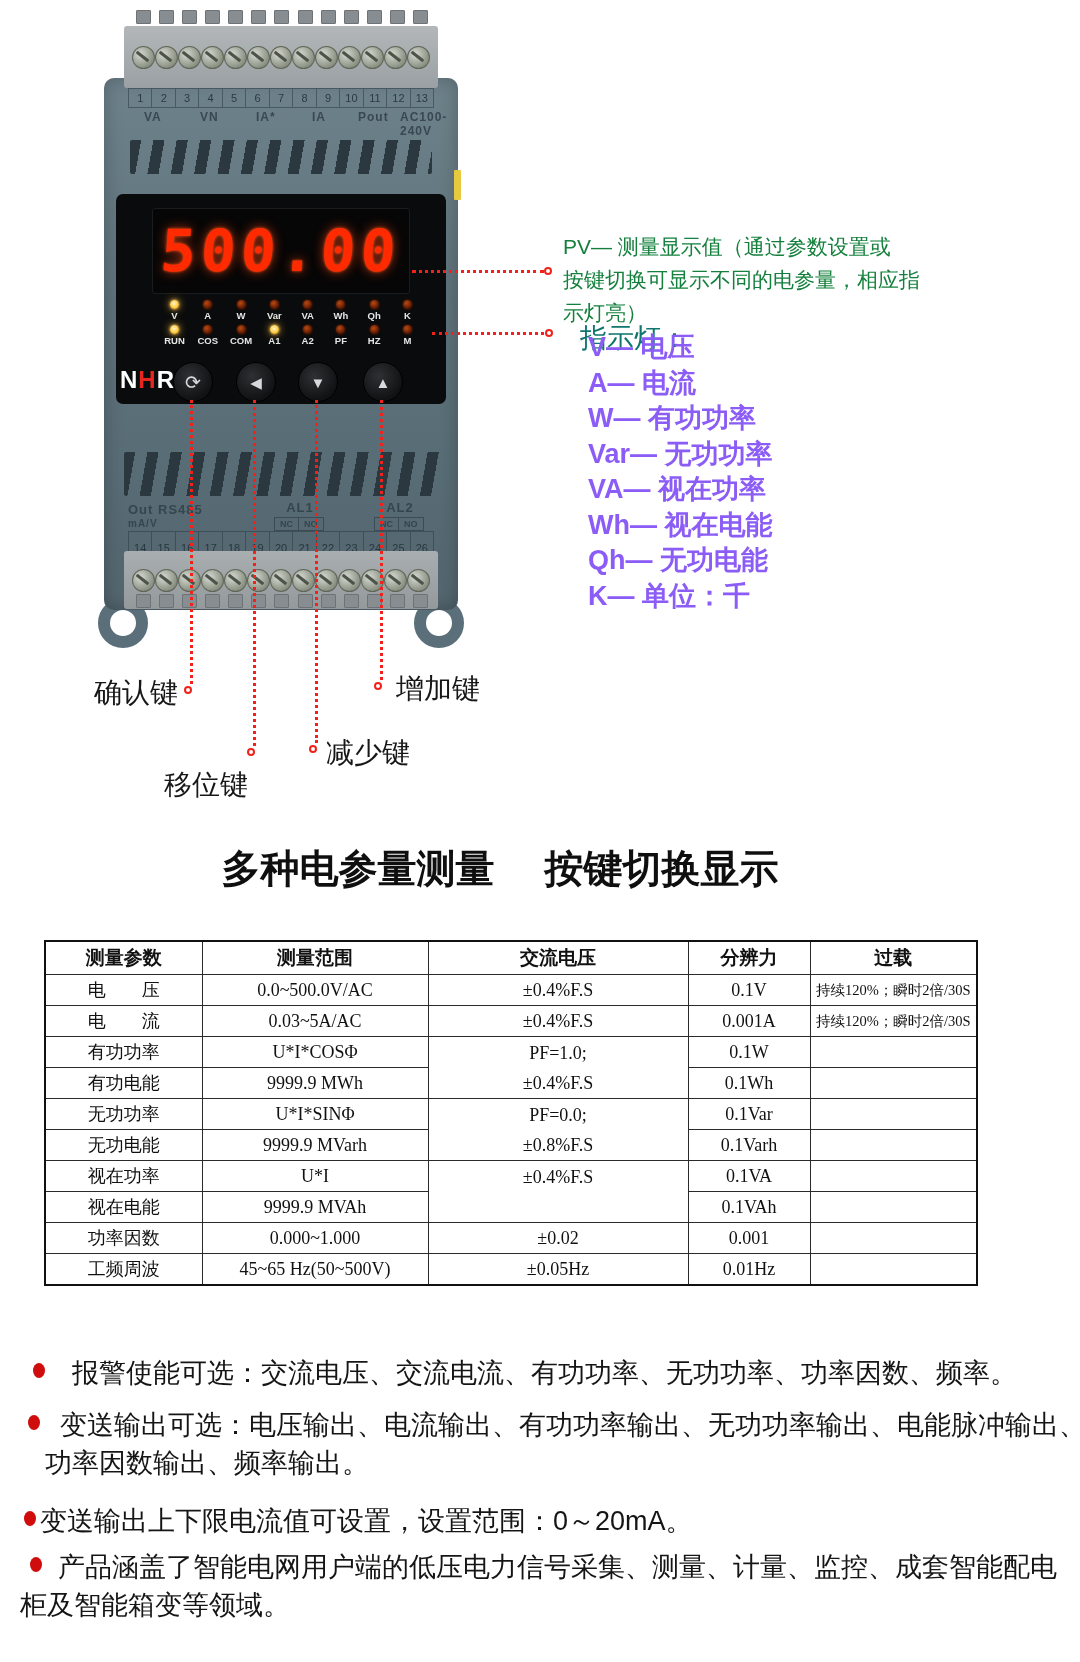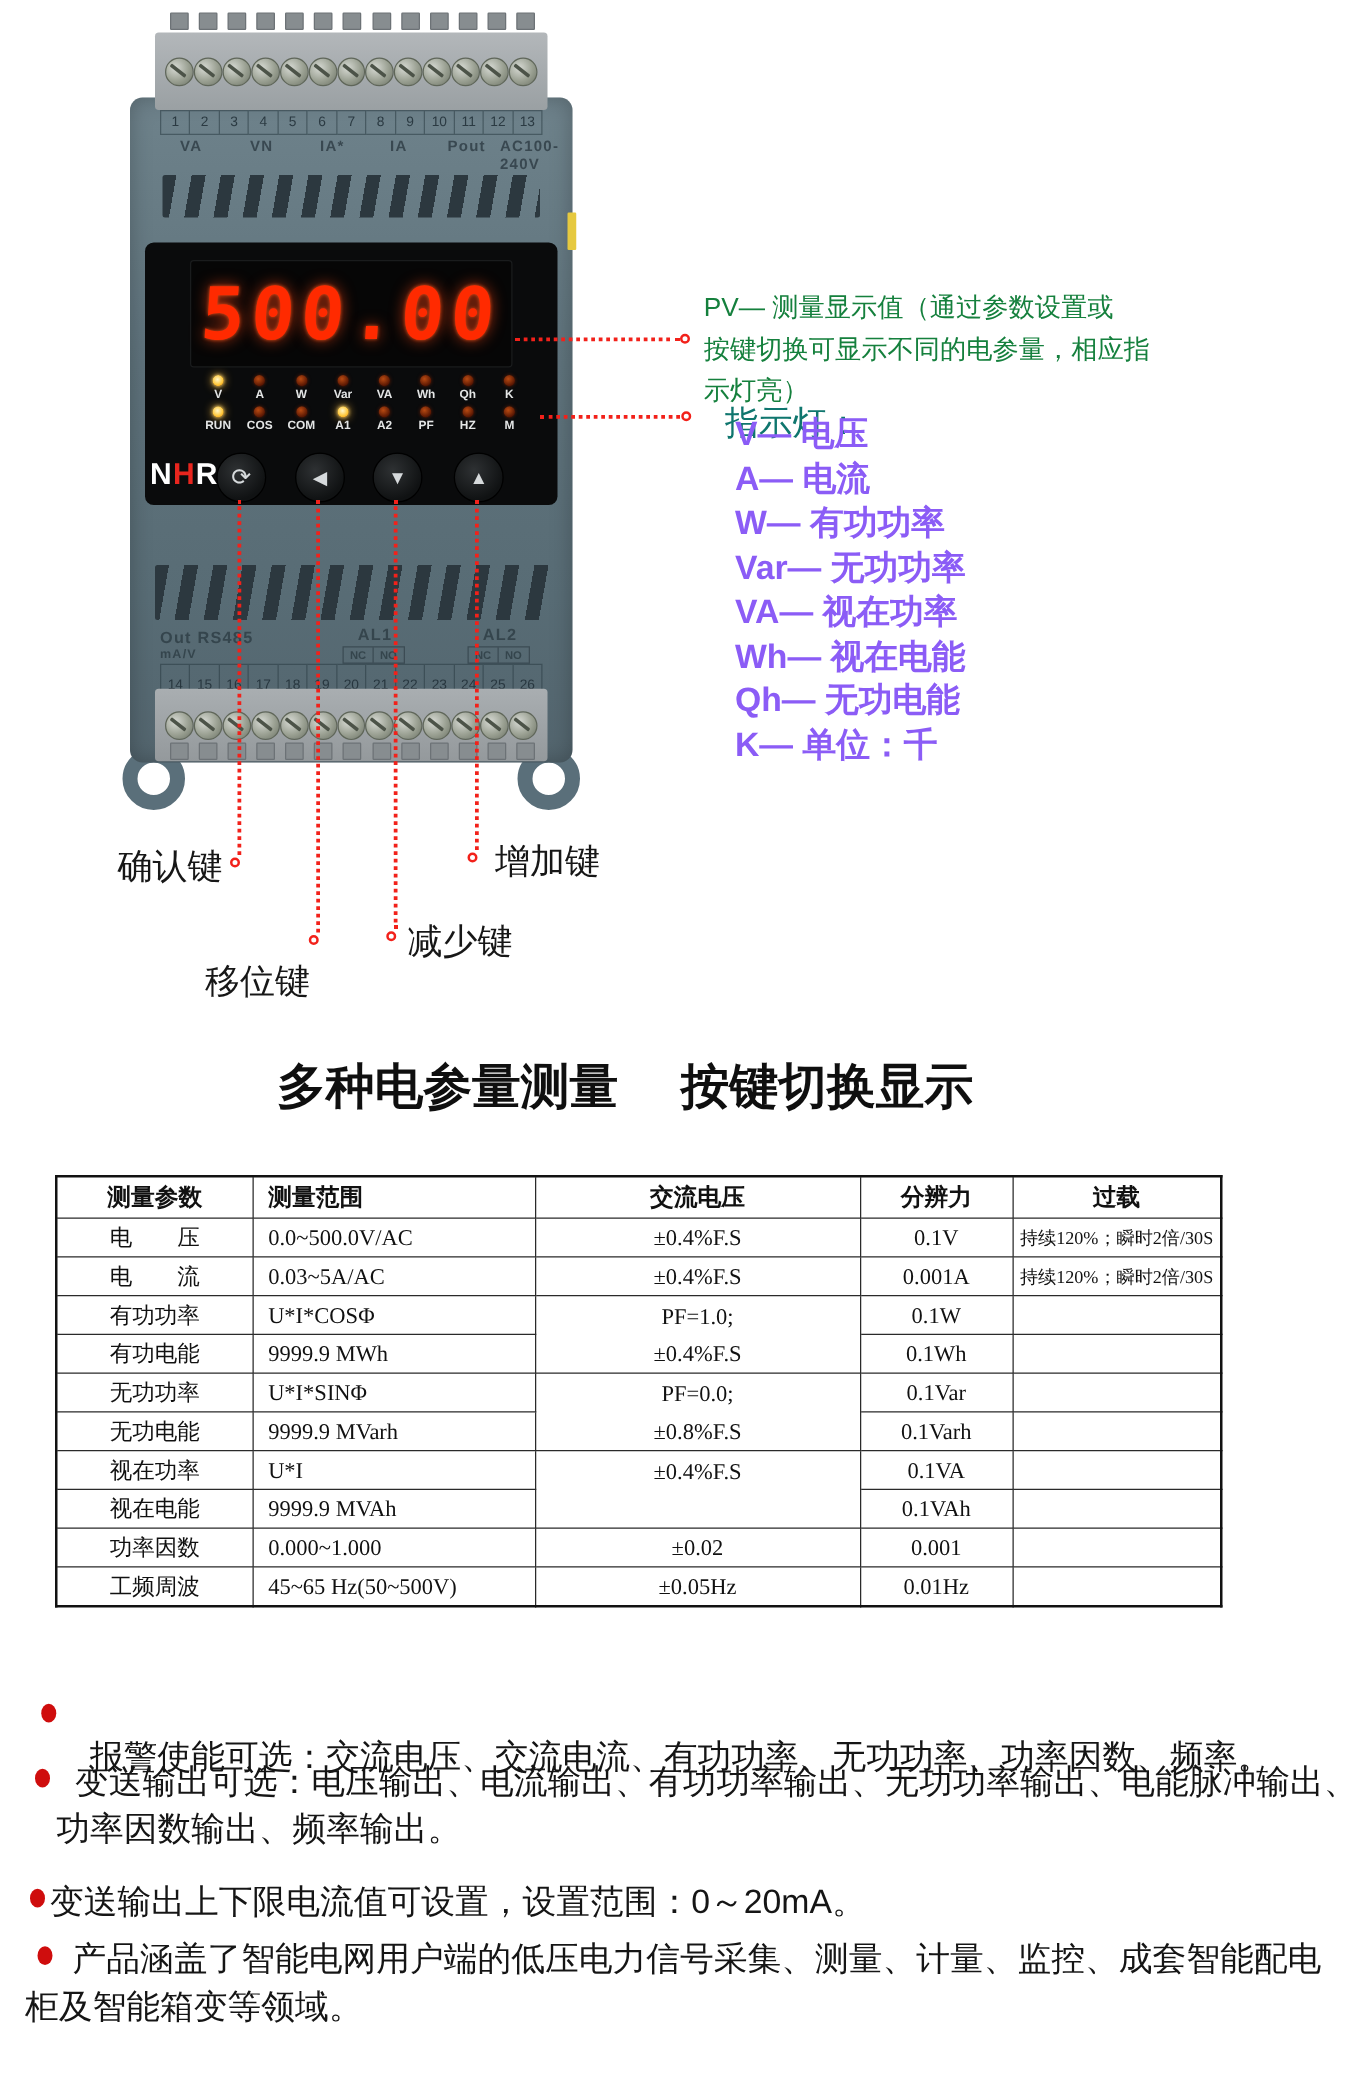--- a/index.html
+++ b/index.html
@@ -87,21 +87,21 @@
 
   
   #title{position:absolute;left:0;top:842px;width:1080px;display:flex;justify-content:center;gap:50px;
          transform:translateX(-40px);font-size:39px;font-weight:700;color:#0f0f0f;}
 
   
   #spec-table{position:absolute;left:44px;top:940px;width:932px;border-collapse:collapse;table-layout:fixed;
               font-family:"Liberation Serif","DejaVu Serif",serif;font-size:18px;color:#111;border:2px solid #111;}
   #spec-table th,#spec-table td{border:1px solid #2a2a2a;padding:0;height:30px;text-align:center;font-weight:400;}
   #spec-table thead th{height:32px;font-weight:700;font-size:19px;}
-  #spec-table .range,#spec-table thead th.range{text-align:left;padding-left:12px;}
+  #spec-table .range,#spec-table thead th.range{text-align:center;padding-left:0;}
   #spec-table td.overload{font-size:14.5px;}
   .mhalf{height:30px;line-height:30px;}
 
   
   .bdot{position:absolute;width:12px;height:15px;border-radius:50%;background:#cf0d0d;}
   .bline{position:absolute;font-size:27px;font-weight:500;color:#151515;white-space:nowrap;}
 </style>
 </head>
 <body>
 
@@ -484,21 +484,21 @@
           <td class="range">45~65 Hz(50~500V)</td>
           <td>±0.05Hz</td>
           <td>0.01Hz</td>
           <td class="overload"></td>
         </tr>
       </tbody>
   </table>
 
   <div id="bullets">
       <div class="bdot" style="left: 33px; top: 1363px;"></div>
-      <div class="bline" style="left: 72px; top: 1355px; margin-top: 32px;">报警使能可选：交流电压、交流电流、有功功率、无功功率、功率因数、频率。</div>
+      <div class="bline" style="left: 72px; top: 1355px;">报警使能可选：交流电压、交流电流、有功功率、无功功率、功率因数、频率。</div>
       <div class="bdot" style="left: 28px; top: 1415px;"></div>
       <div class="bline" style="left: 60px; top: 1407px;">变送输出可选：电压输出、电流输出、有功功率输出、无功功率输出、电能脉冲输出、</div>
       <div class="bline" style="left: 45px; top: 1445px;">功率因数输出、频率输出。</div>
       <div class="bdot" style="left: 24px; top: 1511px;"></div>
       <div class="bline" style="left: 40px; top: 1503px;">变送输出上下限电流值可设置，设置范围：0～20mA。</div>
       <div class="bdot" style="left: 30px; top: 1557px;"></div>
       <div class="bline" style="left: 58px; top: 1549px;">产品涵盖了智能电网用户端的低压电力信号采集、测量、计量、监控、成套智能配电</div>
       <div class="bline" style="left: 20px; top: 1587px;">柜及智能箱变等领域。</div>
     </div>
 

